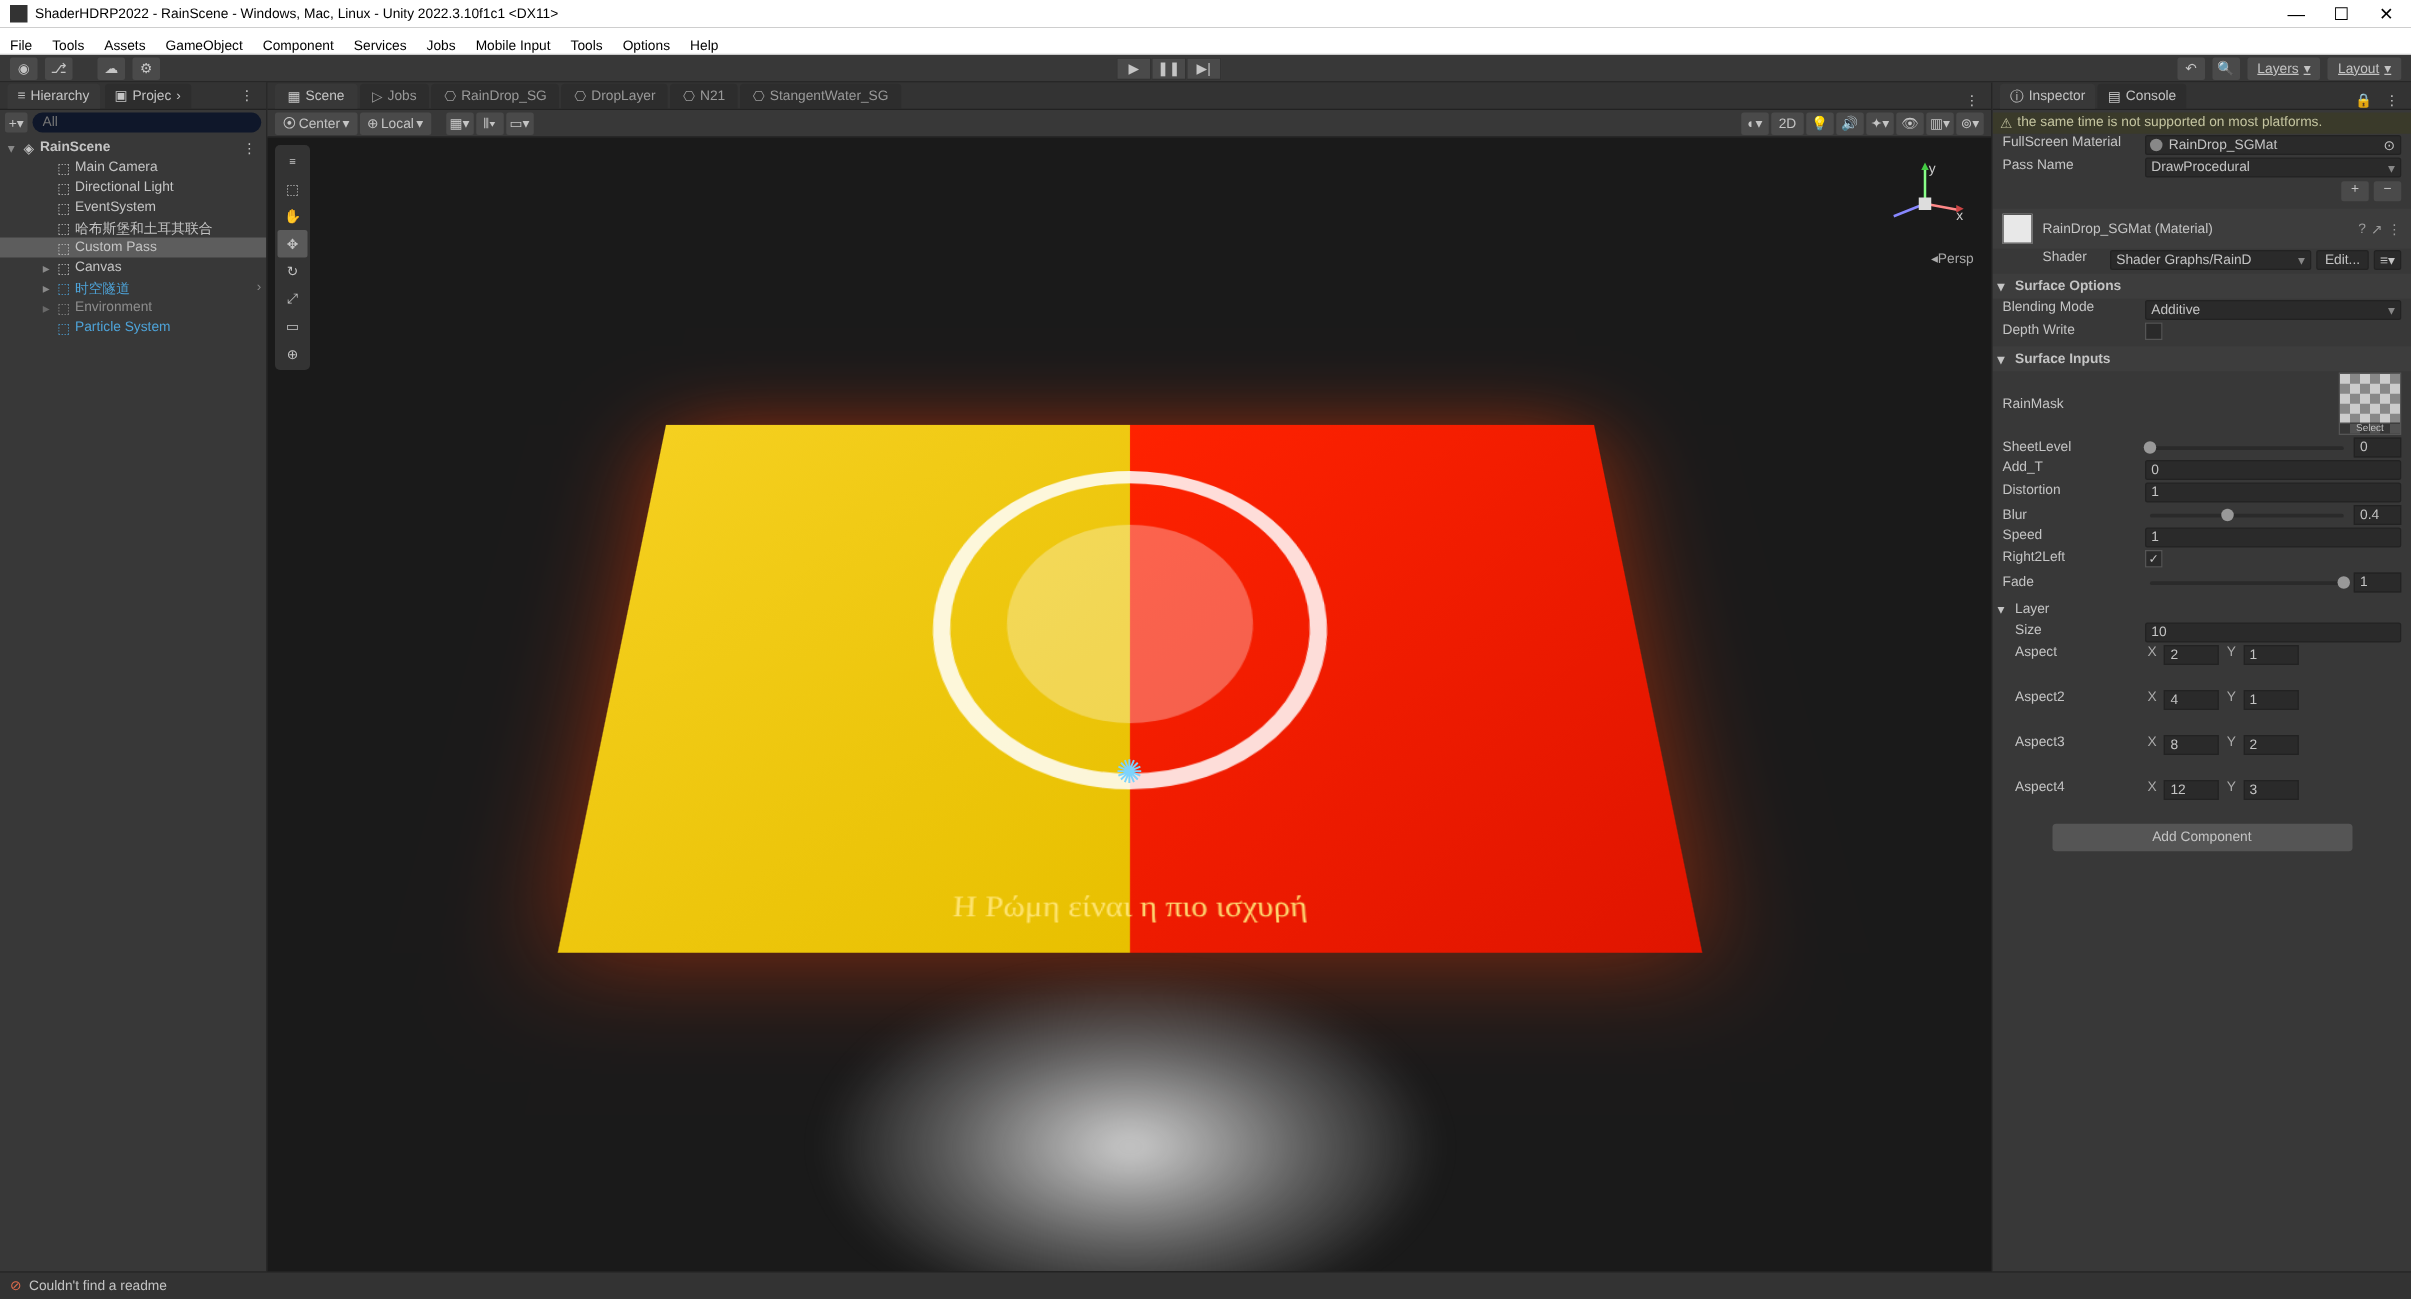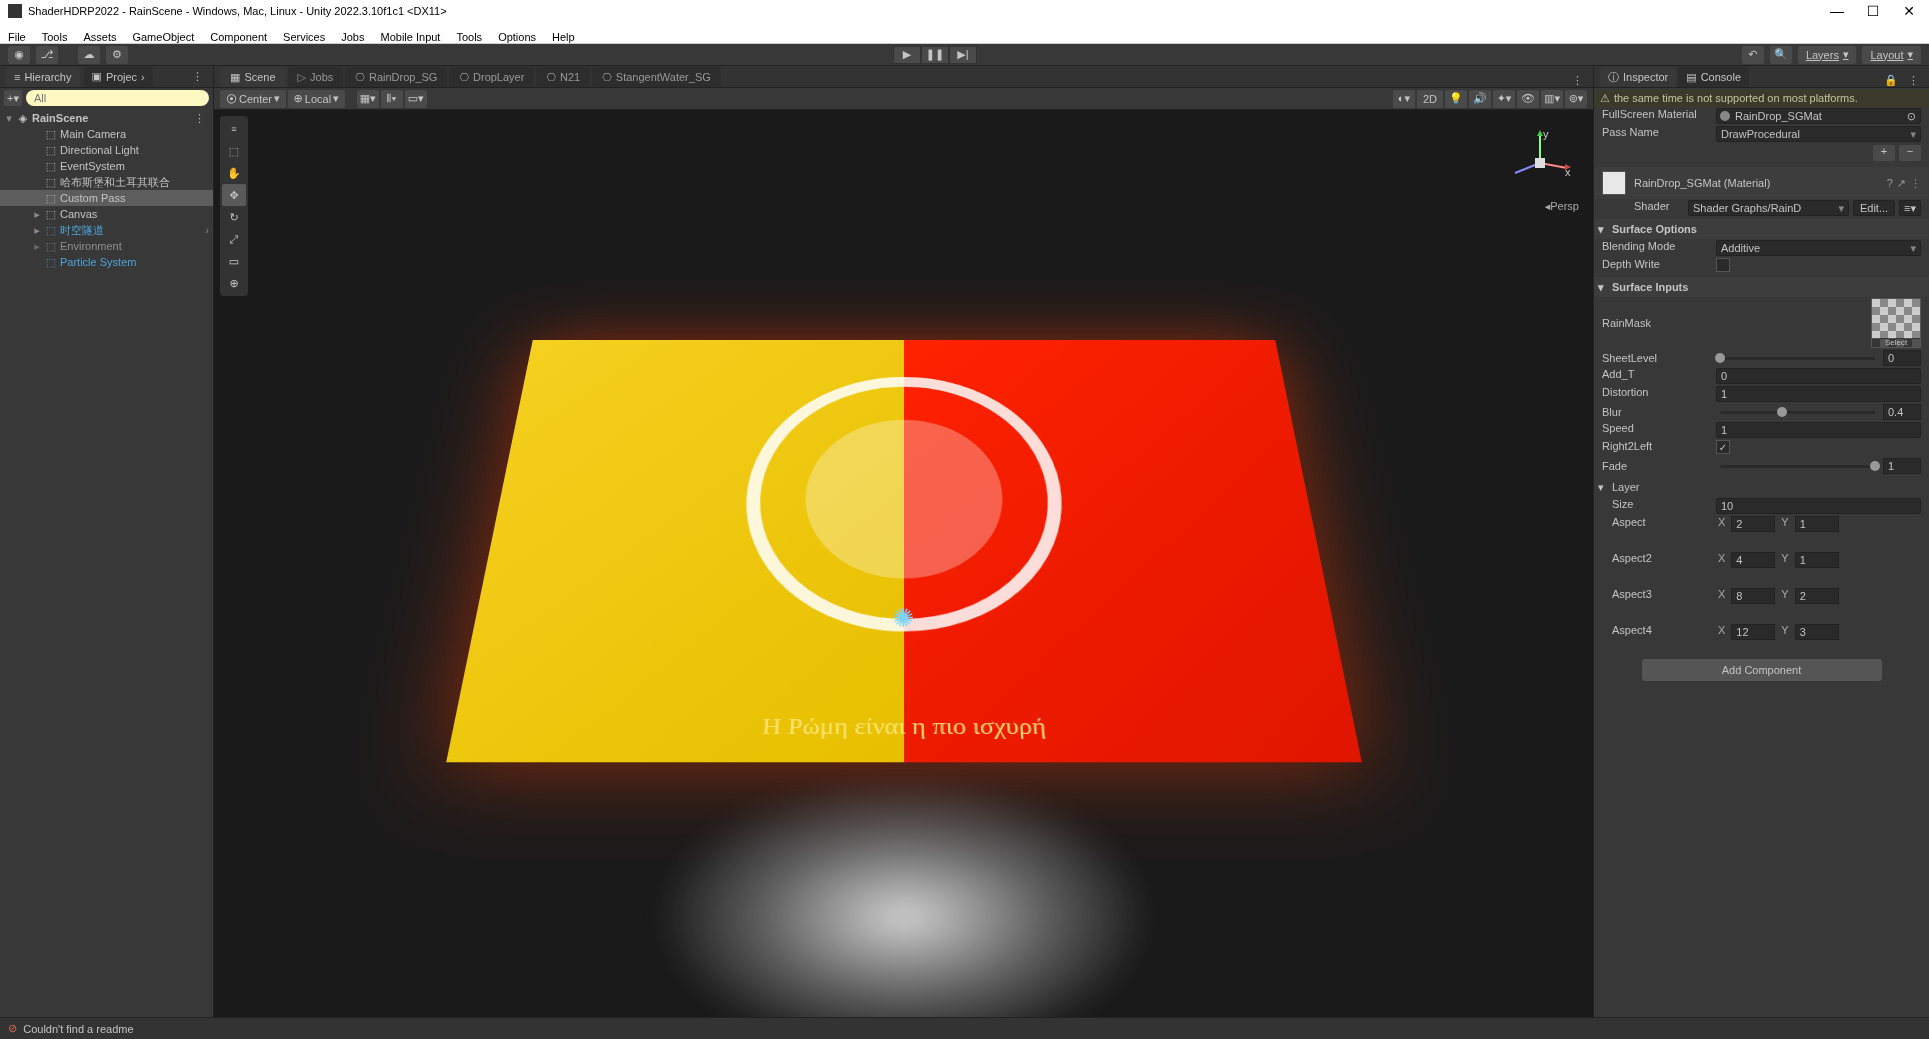--- a/index.html
+++ b/index.html
@@ -23,21 +23,21 @@
 .playbar { height: 18px; display: flex; justify-content: center; gap: 0; }
 .play-btn { width: 28px; height: 18px; background: #4a4a4a; display: flex; align-items: center; justify-content: center; border: 1px solid #333; }
 
 .main { display: flex; height: calc(100% - 22px - 22px - 22px - 22px); }
 
 .hierarchy { width: 214px; background: #383838; border-right: 1px solid #222; display: flex; flex-direction: column; }
 .panel-header { height: 22px; background: #333; display: flex; align-items: center; padding: 0 6px; gap: 4px; border-bottom: 1px solid #222; }
 .panel-tab { height: 20px; padding: 0 8px; display: flex; align-items: center; gap: 4px; background: #383838; border-radius: 3px 3px 0 0; }
 .panel-tab.inactive { background: #2d2d2d; }
 .search-row { height: 20px; display: flex; align-items: center; padding: 2px 4px; gap: 4px; }
-.search-input { flex: 1; height: 16px; background: #fef9c3; border: none; border-radius: 8px; padding: 0 8px; color: #888; }
+.search-input { flex: 1; height: 16px; background: #0f172a; border: none; border-radius: 8px; padding: 0 8px; color: #888; }
 .tree { flex: 1; overflow: auto; padding: 2px 0; }
 .tree-item { height: 16px; display: flex; align-items: center; padding: 0 4px; gap: 2px; }
 .tree-item.selected { background: #5d5d5d; }
 .tree-item.link { color: #4ea3d8; }
 .tree-item .exp { width: 10px; text-align: center; color: #888; }
 .tree-icon { width: 14px; height: 14px; display: flex; align-items: center; justify-content: center; }
 
 .center { flex: 1; display: flex; flex-direction: column; background: #2d2d2d; }
 .tabs-row { height: 22px; background: #333; display: flex; align-items: flex-end; padding: 0 6px; gap: 2px; border-bottom: 1px solid #222; }
 .tab { height: 20px; padding: 0 10px; display: flex; align-items: center; gap: 4px; background: #2d2d2d; border-radius: 3px 3px 0 0; color: #999; }

